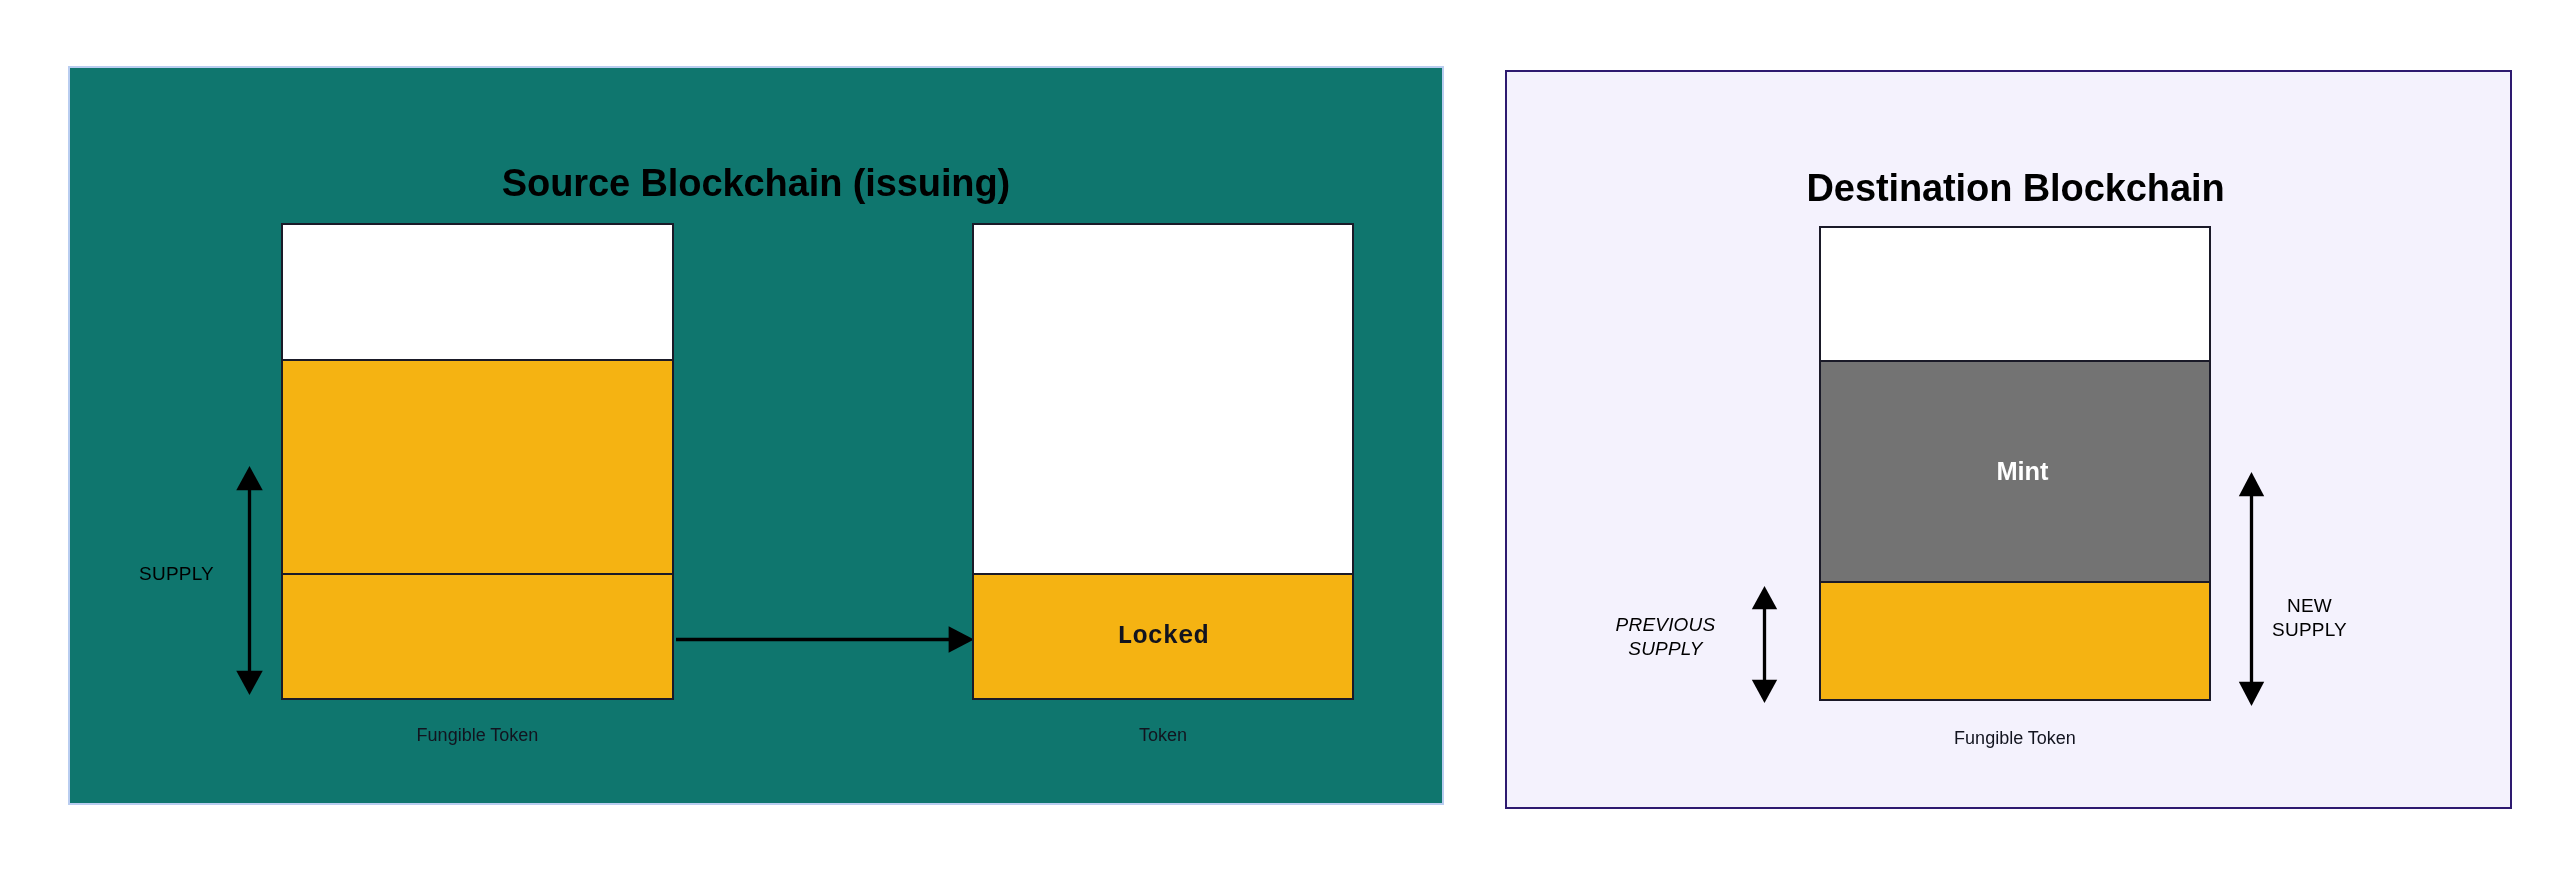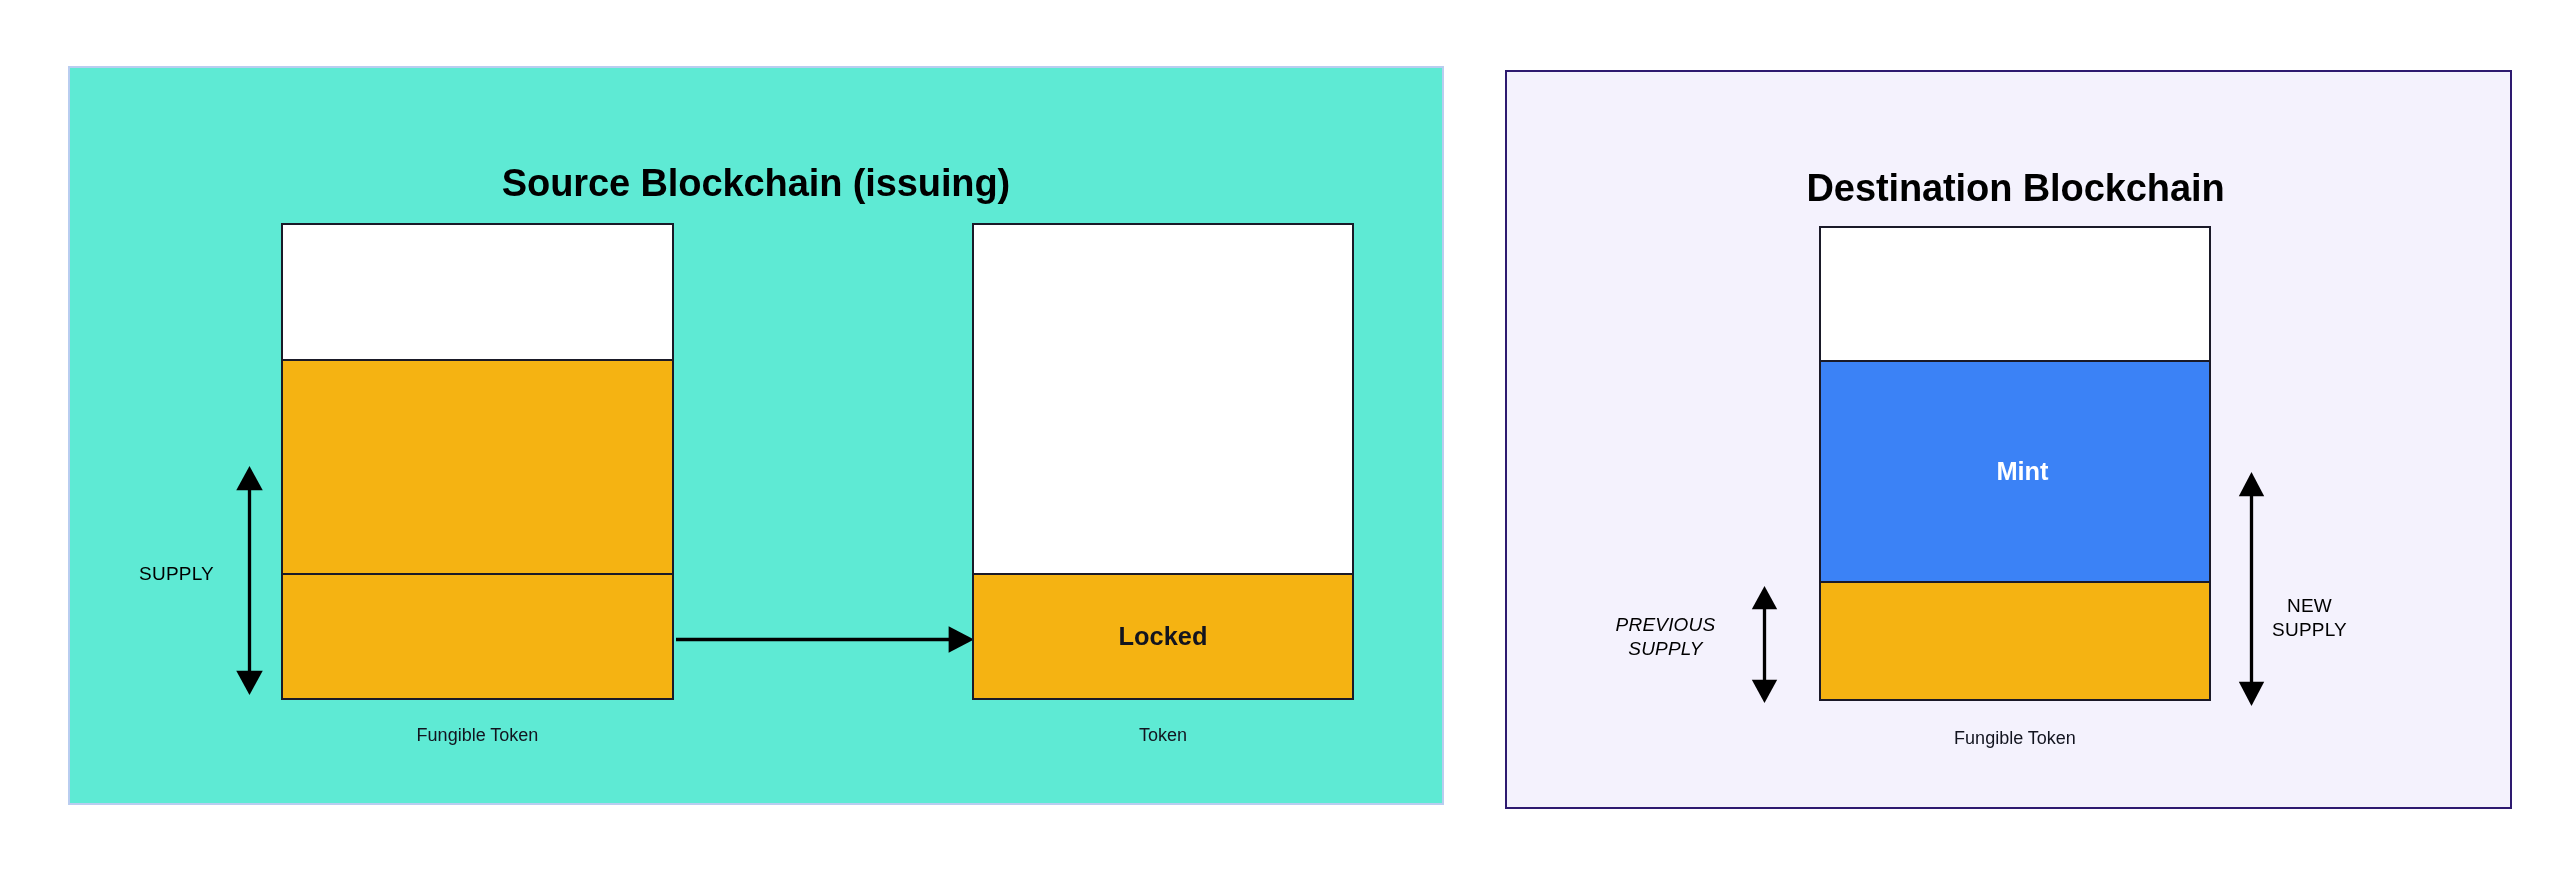--- a/index.html
+++ b/index.html
@@ -25,21 +25,21 @@
   
   .panel {
     position: absolute;
     box-sizing: border-box;
   }
   .panel-source {
     left: 68px;
     top: 66px;
     width: 1376px;
     height: 739px;
-    background: #5eead4;
+    background: #0f766e;
     border: 2.2px solid #b9cdf0;
   }
   .panel-destination {
     left: 1505px;
     top: 70px;
     width: 1007px;
     height: 739px;
     background: #f4f2fd;
     border: 2.8px solid #2e1a70;
   }
@@ -69,22 +69,22 @@
   }
   .seg {
     box-sizing: border-box;
     width: 100%;
     display: flex;
     align-items: center;
     justify-content: center;
     position: relative;
   }
   .seg-white  { background: #ffffff; }
-  .seg-gold   { background: #f5b312; }
-  .seg-teal   { background: #3b82f6; padding-left: 15px; }
+  .seg-gold   { background: #f5b312; font-family: Liberation Mono, monospace; }
+  .seg-teal   { background: #737373; padding-left: 15px; }
   .seg-top-rule { border-top: 2.2px solid #1a1a28; }
 
   .seg-label {
     font-size: 25.4px;
     font-weight: 600;
     line-height: 1;
   }
   .seg-label-dark  { color: #12141f; }
   .seg-label-light { color: #ffffff; }
 

